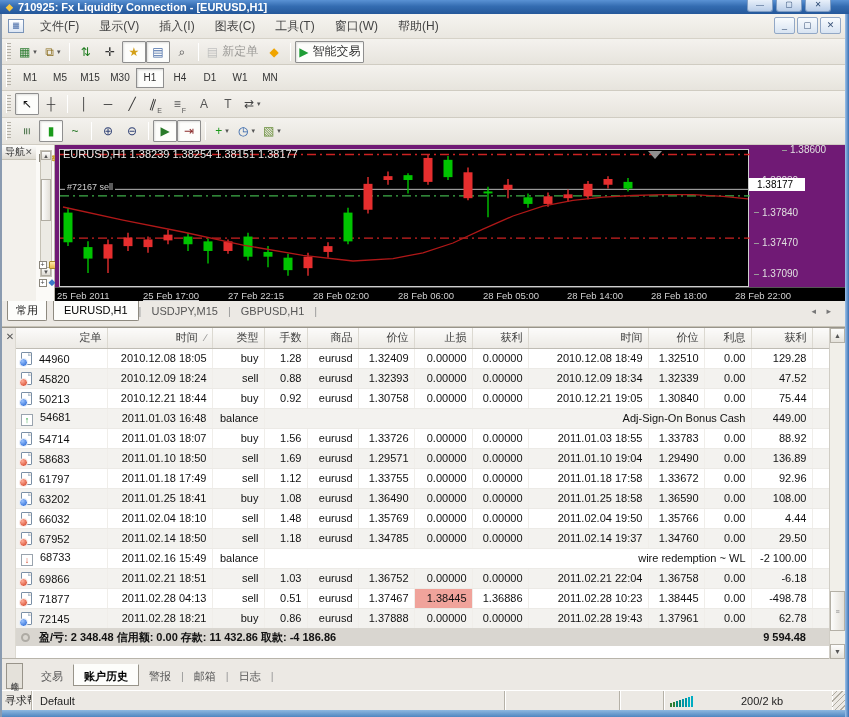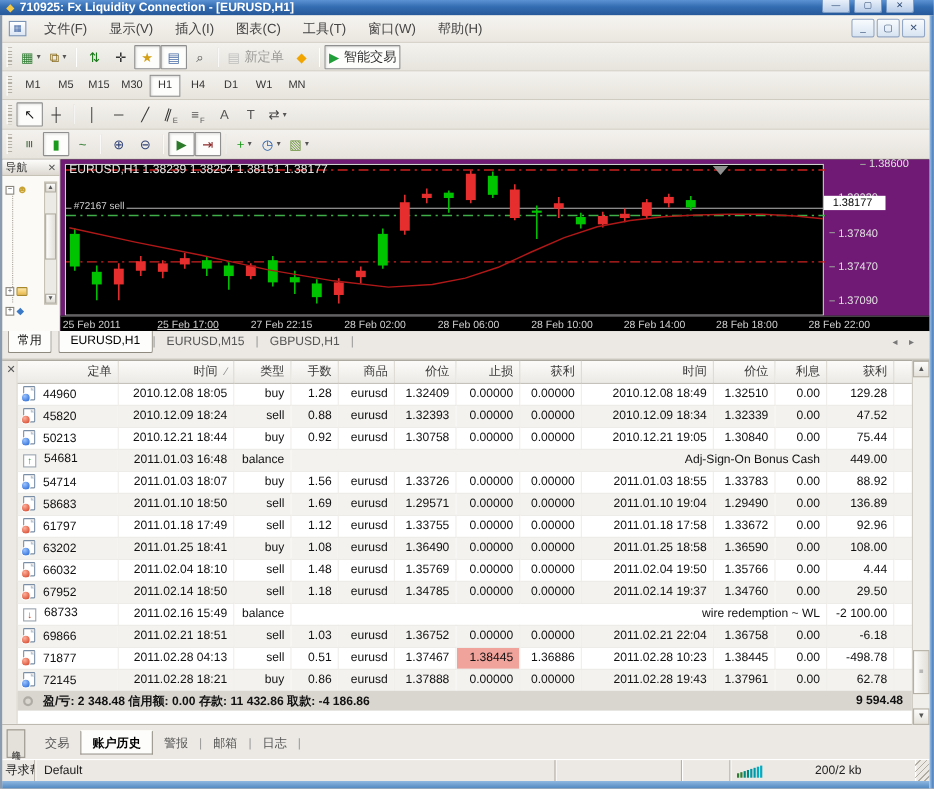--- a/index.html
+++ b/index.html
@@ -30,21 +30,21 @@
   .tb-btn .ico{font-size:12px;line-height:1;display:inline-block}
   .tb-btn .lbl{font-size:12px;margin-left:4px;color:#333}
   .tb-btn .dd{font-size:7px;color:#555;margin-left:3px}
   .tf-btn{width:28px;height:20px;font-size:10px;color:#333;display:flex;align-items:center;justify-content:center;border:1px solid transparent;margin:0 1px}
   .tf-btn.on{background:#fdfdfb;border:1px solid #8f8f8f;box-shadow:inset 1px 1px 2px rgba(0,0,0,.15)}
   .rot90{transform:rotate(90deg)}
   .slant{transform:rotate(18deg);display:inline-block}
   .sub{font-size:7px;margin-left:1px;align-self:flex-end;color:#555}
   
   .main{height:156px;display:flex;background:#000}
-  .nav-panel{width:53px;background:#f3f1ec;border-right:1px solid #b8b4aa;display:flex;flex-direction:column}
+  .nav-panel{width:53px;background:#f3f1ec;border-right:1px solid #b8b4aa;display:flex;flex-direction:row}
   .nav-title{height:15px;background:linear-gradient(#fdfdfc,#ddd9d1);border-bottom:1px solid #c6c2b6;display:flex;align-items:center;padding:0 3px;font-size:10px;color:#333}
   .nav-close{margin-left:auto;font-size:9px;color:#555;line-height:1}
   .nav-body{flex:1;position:relative;background:#fbfaf7}
   .tree-line{position:absolute;left:9px;top:18px;bottom:26px;border-left:1px dotted #a8a49a}
   .tnode{position:absolute;display:flex;align-items:center;gap:2px;font-size:9px}
   .pm{width:8px;height:8px;border:1px solid #8a867c;background:#fff;font-size:7px;line-height:6px;text-align:center;color:#444}
   .mini-folder{width:10px;height:8px;background:linear-gradient(#ffe9a8,#e8b84b);border:1px solid #a8882a;border-radius:1px}
   .mini-person{color:#c8a232;font-size:10px;line-height:1}
   .mini-ptr{color:#3a78c8;font-size:9px;line-height:1}
   .nav-scroll{position:absolute;right:2px;top:5px;bottom:24px;width:12px;background:#eceae4;border:1px solid #c6c2b6}
@@ -74,21 +74,21 @@
   table.orders{position:absolute;left:14px;top:0;width:813px;table-layout:fixed;border-collapse:collapse;font-size:11px;color:#111}
   table.orders th{height:20px;font-weight:normal;color:#3a3a3a;text-align:right;padding:0 5px;background:linear-gradient(#fcfbfa,#eceae5);border-right:1px solid #dcd9d1;border-bottom:1px solid #bfbcb4;white-space:nowrap;overflow:hidden}
   table.orders th.l{text-align:right}
   table.orders td{height:20px;text-align:right;padding:0 5px;border-bottom:1px solid #eceae6;border-right:1px solid #f0eeea;white-space:nowrap;overflow:hidden}
   table.orders tr.alt td{background:#f3f2ef}
   table.orders td.l{text-align:left;padding-left:5px}
   table.orders td.hl{background:#f0a39b!important}
   .sort{color:#888;margin-left:7px;font-size:10px}
   .sumrow{position:absolute;left:14px;top:300px;width:813px;height:18px;background:#d9d6d0;display:flex;align-items:center;font-size:11px;font-weight:bold;color:#111}
   .ic-cir{width:9px;height:9px;border:2px solid #aeaba4;border-radius:50%;margin:0 9px 0 5px}
-  .sumtotal{margin-left:auto;padding-right:8px}
+  .sumtotal{margin-left:auto;padding-right:23px}
   .vscroll{position:absolute;right:0;top:0;width:16px;height:331px;background:#f1efe9;border-left:1px solid #d0cdc5}
   .sbtn{position:absolute;left:0;width:15px;height:15px;background:linear-gradient(#fdfdfc,#e5e2db);border:1px solid #b4b0a6;font-size:7px;text-align:center;line-height:13px;color:#555}
   .sthumb2{position:absolute;left:0;top:263px;width:15px;height:40px;background:linear-gradient(90deg,#fdfdfc,#e2dfd8);border:1px solid #b4b0a6;display:flex;align-items:center;justify-content:center;font-size:7px;color:#888}
   .ic-doc{width:11px;height:13px;background:#fff;border:1px solid #7a8fa6;border-radius:1px;position:relative;display:inline-block;margin-right:7px;vertical-align:-2px}
   .ic-doc::before{content:"";position:absolute;right:0;top:0;border-style:solid;border-width:0 3px 3px 0;border-color:#b9c6d4 #ece9e4 #b9c6d4 #b9c6d4}
   .ic-doc::after{content:"";position:absolute;left:-3px;bottom:-3px;width:7px;height:7px;border-radius:50%;border:1px solid #fff}
   .ic-doc.b::after{background:radial-gradient(circle at 35% 30%,#9cc4ff,#1c5fd0)}
   .ic-doc.s::after{background:radial-gradient(circle at 35% 30%,#ffb09c,#d03a1c)}
   .ic-bal{width:12px;height:12px;border:1px solid #9aa4ae;background:#fff;display:inline-block;text-align:center;font-size:9px;font-weight:bold;line-height:11px;margin-right:7px;vertical-align:-2px}
   .ic-bal.up{color:#1a9a2a}.ic-bal.dn{color:#d03a1c}
@@ -373,34 +373,34 @@
           <span class="price-label" style="top: 91.8302px;">1.37470</span>
           <span class="price-label" style="top: 122.97px;">1.37090</span>
         </div>
       <div class="price-box" id="priceBox" style="top: 32.8931px;">1.38177</div>
       <div class="time-axis" id="timeAxis">
           <span class="time-label" style="left: 2px;">25 Feb 2011</span>
           <span class="time-label" style="left: 88px; text-decoration: underline;">25 Feb 17:00</span>
           <span class="time-label" style="left: 173px;">27 Feb 22:15</span>
           <span class="time-label" style="left: 258px;">28 Feb 02:00</span>
           <span class="time-label" style="left: 343px;">28 Feb 06:00</span>
-          <span class="time-label" style="left: 428px;">28 Feb 10:00</span>
+          <span class="time-label" style="left: 428px;">28 Feb 05:00</span>
           <span class="time-label" style="left: 512px;">28 Feb 14:00</span>
           <span class="time-label" style="left: 596px;">28 Feb 18:00</span>
           <span class="time-label" style="left: 680px;">28 Feb 22:00</span>
         </div>
     </div>
   </div>
 
   <div class="tabs-row">
     <span class="file-tab">常用</span>
     <span id="chartTabs" style="display:flex;margin-left:6px">
         <span class="chart-tab on">EURUSD,H1</span>
         <span class="tabsep">|</span>
-        <span class="chart-tab">EURUSD,M15</span>
+        <span class="chart-tab">USDJPY,M15</span>
         <span class="tabsep">|</span>
         <span class="chart-tab">GBPUSD,H1</span>
         <span class="tabsep">|</span>
       </span>
     <span class="tab-arrows">◂ ▸</span>
   </div>
 
   <div class="terminal">
     <div class="term-left"></div>
     <span class="term-close">✕</span>

